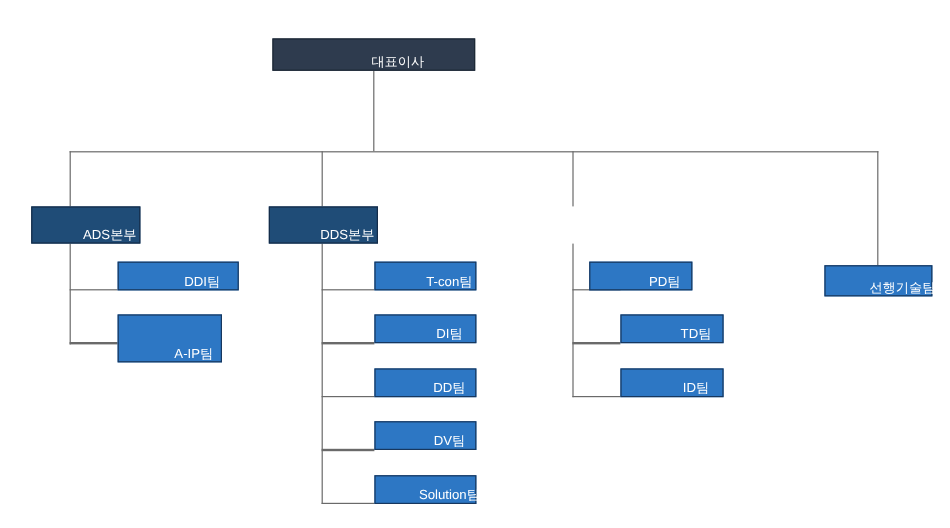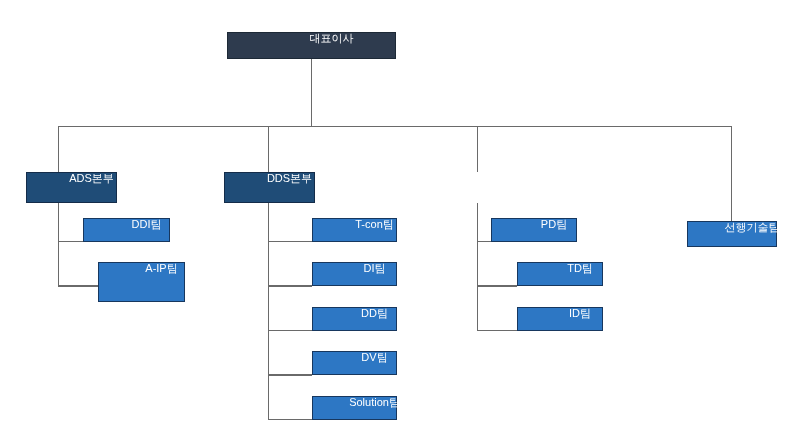--- a/index.html
+++ b/index.html
@@ -15,21 +15,21 @@
     overflow: hidden;
   }
   .ln {
     position: absolute;
     background: var(--connector, #6a6a6a);
   }
   .ln.h { height: 1.5px; }
   .ln.v { width: 1.5px; }
   .node {
     position: absolute;
-    display: flex; align-items: flex-start; justify-content: center;
+    display: flex; align-items: flex-end; justify-content: center;
     box-sizing: border-box;
     color: var(--text, #ffffff);
     font-size: 11px;
     line-height: 1;
     text-align: center;
     white-space: nowrap;
     padding-left: 40px;
   }
   .node.exec {
     background: var(--executive-fill, #2e3b4e);
@@ -76,21 +76,21 @@
     <span>대표이사</span>
   </div>
 
   <div class="node division" style="left:26px; top:172px; width:91px; height:31px">
     <span>ADS본부</span>
   </div>
   <div class="node division" style="left:224px; top:172px; width:91px; height:31px">
     <span>DDS본부</span>
   </div>
 
-  <div class="node team" style="left:83px; top:218px; width:87px; height:24px">
+  <div class="node team" style="left:98px; top:218px; width:101px; height:24px">
     <span>DDI팀</span>
   </div>
   <div class="node team" style="left:98px; top:262px; width:87px; height:40px">
     <span>A-IP팀</span>
   </div>
 
   <div class="node team" style="left:312px; top:218px; width:85px; height:24px">
     <span>T-con팀</span>
   </div>
   <div class="node team" style="left:312px; top:262px; width:85px; height:24px">

